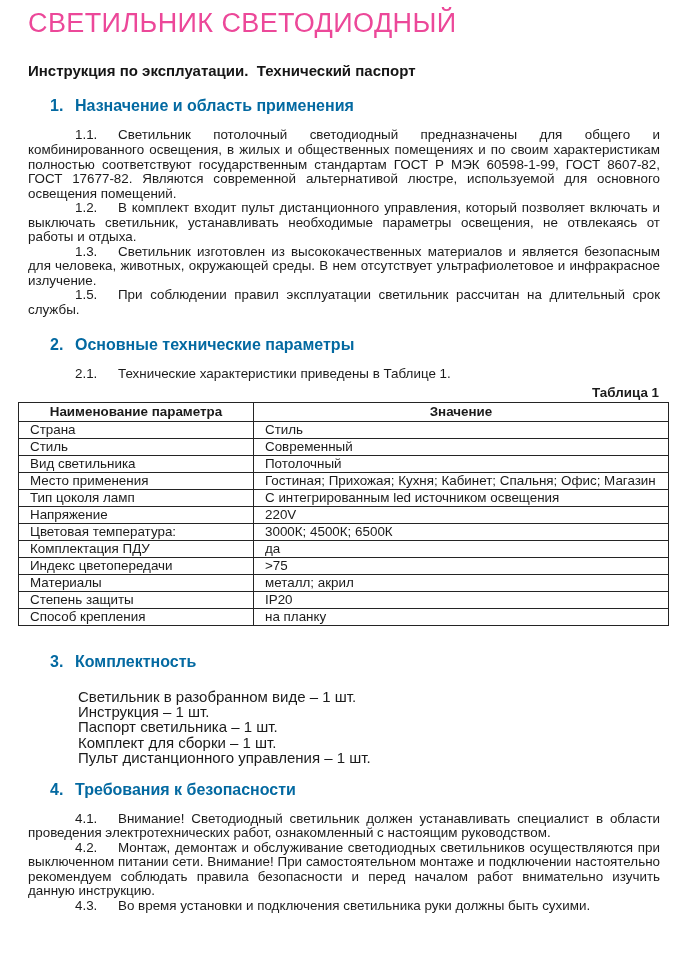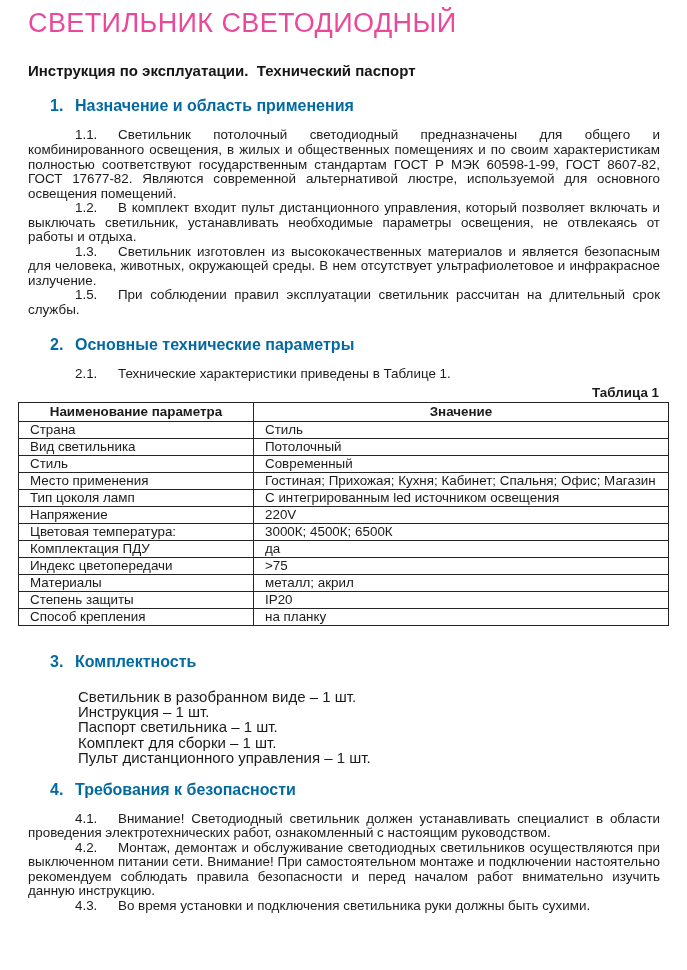--- a/index.html
+++ b/index.html
@@ -89,26 +89,26 @@
       <tbody>
           <tr>
         <th>Наименование параметра</th>
         <th>Значение</th>
       </tr>
       <tr>
             <td>Страна</td>
             <td>Стиль</td>
           </tr>
       <tr>
+            <td>Стиль</td>
+            <td>Современный</td>
+          </tr>
+      <tr>
             <td>Вид светильника</td>
             <td>Потолочный</td>
-          </tr>
-      <tr>
-            <td>Стиль</td>
-            <td>Современный</td>
           </tr>
       <tr>
             <td>Место применения</td>
             <td>Гостиная; Прихожая; Кухня; Кабинет; Спальня; Офис; Магазин</td>
           </tr>
       <tr>
             <td>Тип цоколя ламп</td>
             <td>С интегрированным led источником освещения</td>
           </tr>
       <tr>

